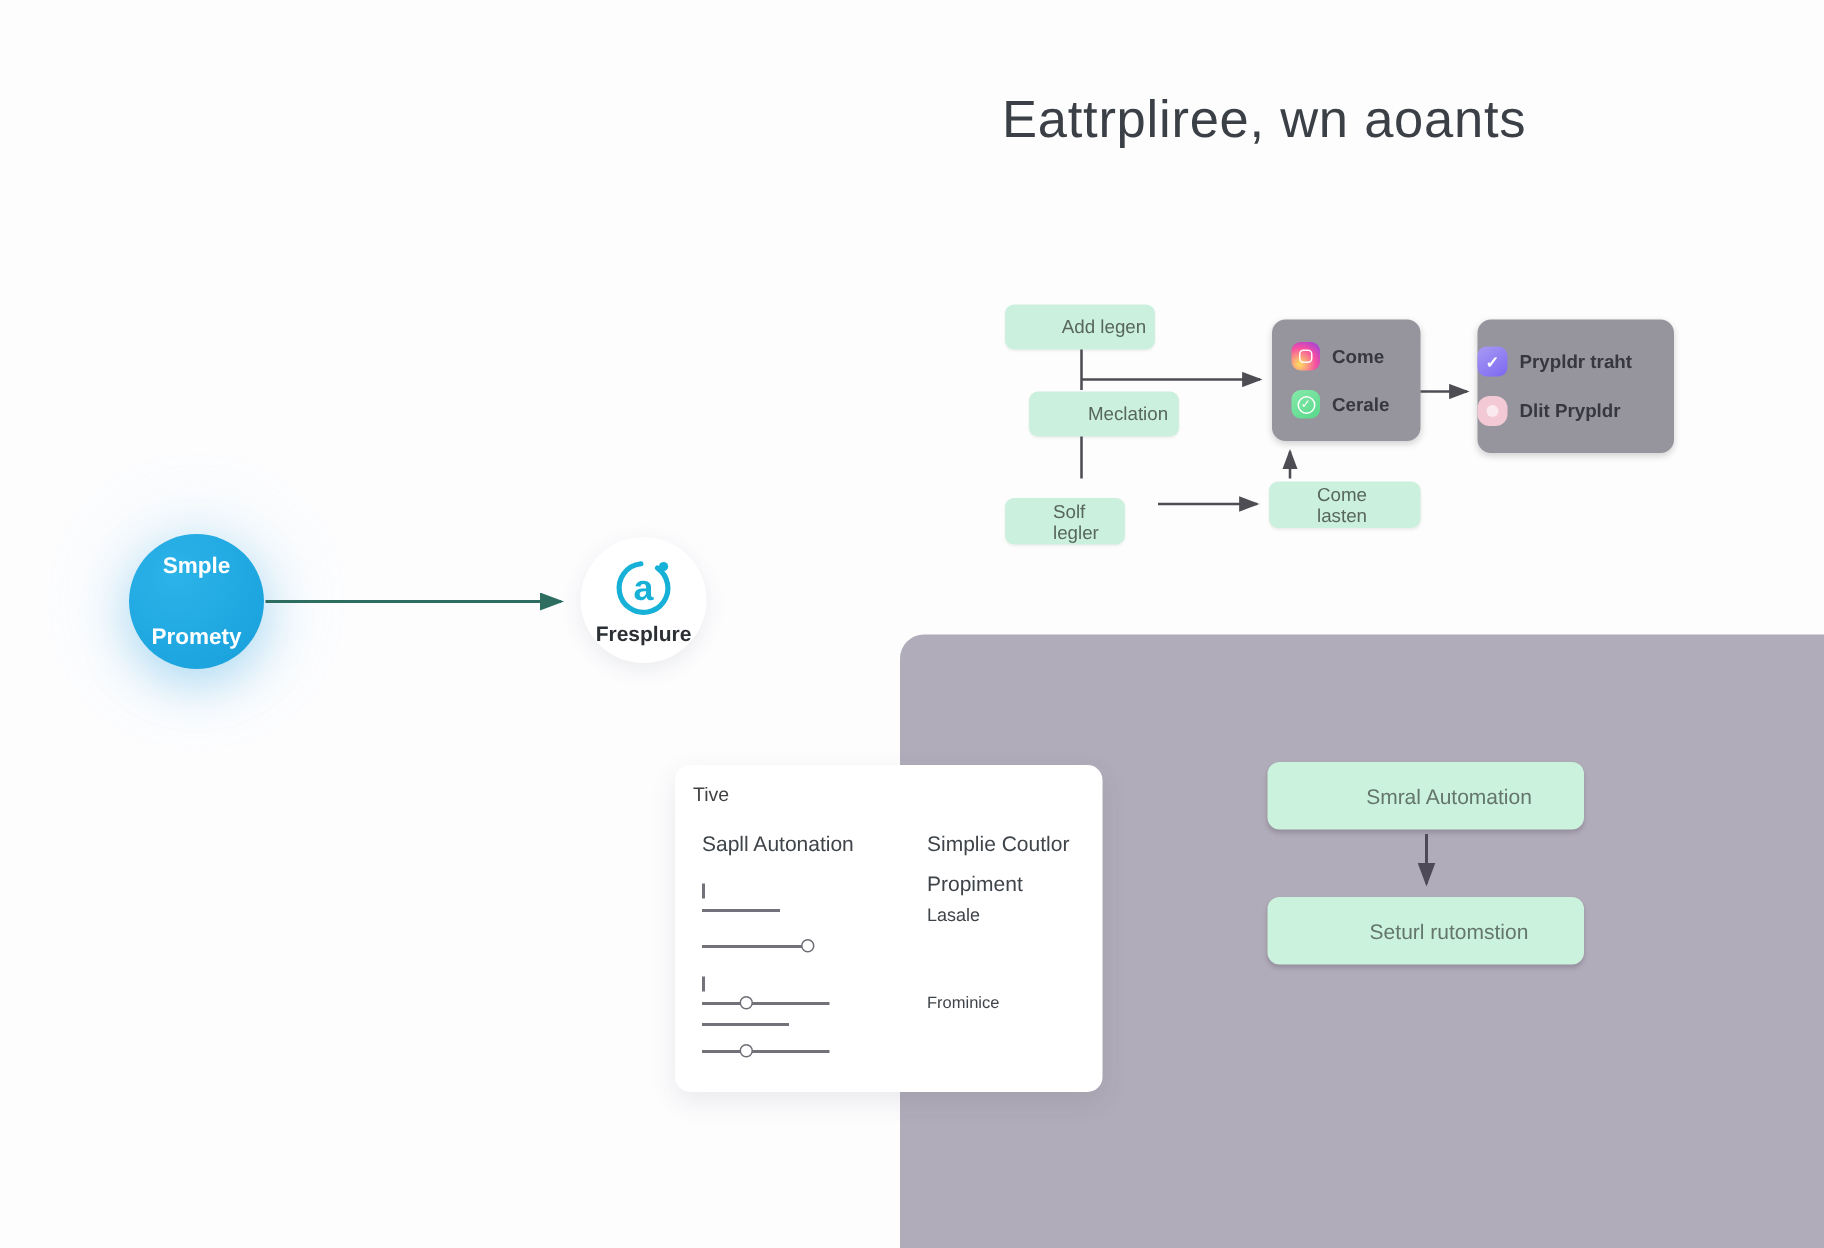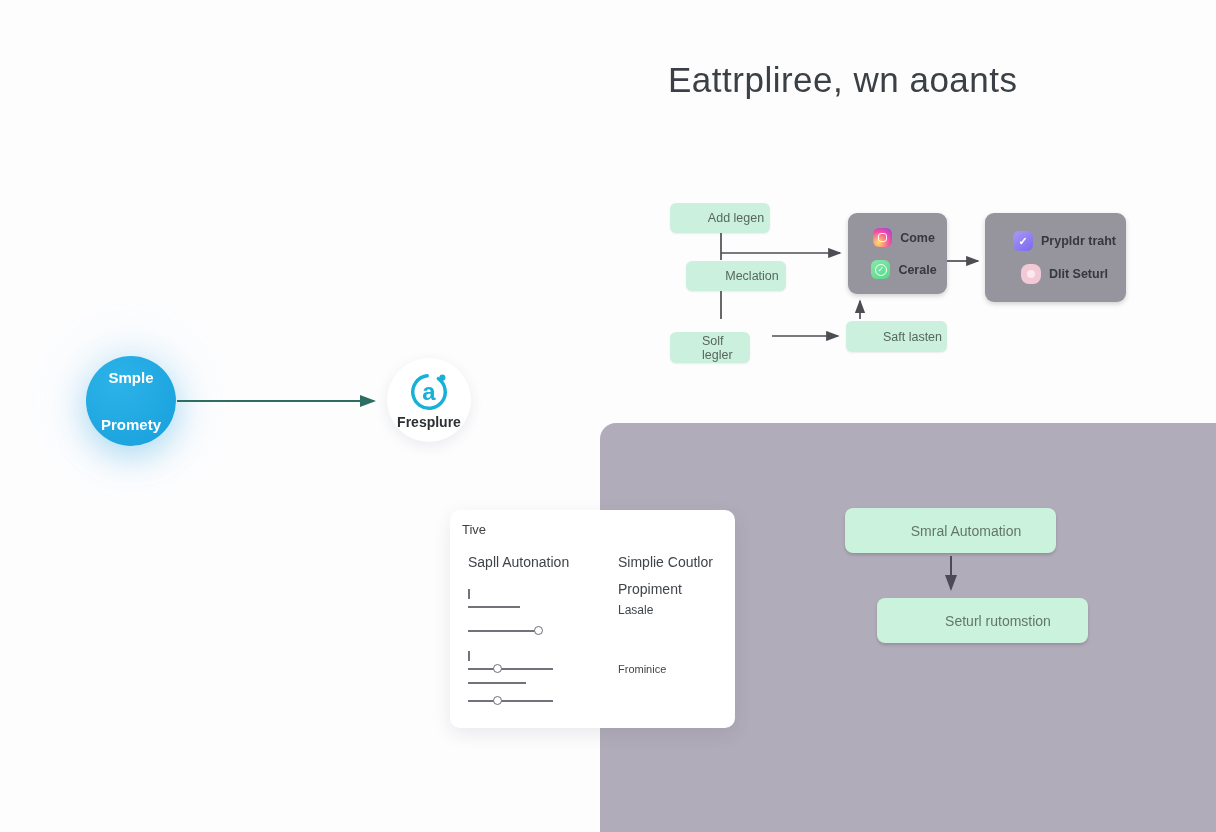--- a/index.html
+++ b/index.html
@@ -38,24 +38,24 @@
   }
   .step-1 { left:670px; top:203px; width:100px; height:30px; }
   .step-2 { left:670px; top:261px; width:100px; height:30px;margin-left:16px; }
   .step-3 { left:670px; top:332px; width:80px; height:31px; }
   .step-side { left:846px; top:321px; width:101px; height:31px; }
 
   
   .gray-box {
     position:absolute; z-index:2; background:#96959d; border-radius:9px;
     box-shadow:0 2px 5px rgba(0,0,0,.18);
-    display:flex; flex-direction:column; justify-content:center; gap:13px;align-items:center;
+    display:flex; flex-direction:column; justify-content:center; gap:13px;
   }
   .gray-box-a { left:848px; top:213px; width:99px; height:81px; padding-left:13px; }
-  .gray-box-b { left:985px; top:213px; width:141px; height:89px; padding-left:18px; }
+  .gray-box-b { left:985px; top:213px; width:131px; height:89px; }
   .gray-row { display:flex; align-items:center; gap:8px; }
   .gray-row .label { font-size:12.5px; font-weight:600; color:#37373e; }
 
   .icon { width:19px; height:19px; border-radius:6px; flex:0 0 auto;
           display:flex; align-items:center; justify-content:center; }
   .icon.ig { background:radial-gradient(circle at 28% 78%, #fdd365 5%, #f54ea2 55%, #8a3ee8 100%); }
   .icon.ig .ig-inner { width:9px; height:9px; border:1.5px solid rgba(255,255,255,.95); border-radius:3px; }
   .icon.gr { background:linear-gradient(145deg,#86e9aa,#58d88a); }
   .icon.gr .gr-inner { width:12px; height:12px; border:1.2px solid #fff; border-radius:50%;
                        display:flex; align-items:center; justify-content:center;
@@ -105,21 +105,21 @@
   
   .auto-box {
     position:absolute; z-index:2; left:845px; width:211px; height:45px;
     background:#cbf2dc; border-radius:8px;
     display:flex; align-items:center; justify-content:center;
     font-size:14px; font-weight:500; color:#64766b;
     box-shadow:0 2px 3px rgba(80,70,95,.28);
     padding-left:31px;
   }
   .auto-top { top:508px; }
-  .auto-bottom { top:598px;margin-left:32px; }
+  .auto-bottom { top:598px; }
 </style>
 </head>
 <body>
 
 <div class="stage">
 
   <div class="mauve-panel"></div>
 
   <div class="headline">Eattrpliree, wn aoants</div>
 
@@ -141,21 +141,21 @@
     <line x1="772" y1="336" x2="838" y2="336" stroke="#4d4d53" stroke-width="1.7" marker-end="url(#ah-gray)"></line>
     <line x1="860" y1="319" x2="860" y2="301" stroke="#4d4d53" stroke-width="1.7" marker-end="url(#ah-gray)"></line>
     <line x1="947" y1="261" x2="978" y2="261" stroke="#4d4d53" stroke-width="1.7" marker-end="url(#ah-gray)"></line>
     <line x1="177" y1="401" x2="374" y2="401" stroke="#2e6e61" stroke-width="2" marker-end="url(#ah-teal)"></line>
     <line x1="951" y1="556" x2="951" y2="589" stroke="#4e4956" stroke-width="2" marker-end="url(#ah-dark)"></line>
   </svg>
 
   <div class="mint-box step-1">Add legen</div>
   <div class="mint-box step-2">Meclation</div>
   <div class="mint-box step-3">Solf legler</div>
-  <div class="mint-box step-side">Saft lasten</div>
+  <div class="mint-box step-side">Come lasten</div>
 
   <div class="gray-box gray-box-a">
     <div class="gray-row">
       <span class="icon ig">
           <span class="ig-inner"></span>
         </span>
       <span class="label">Come</span>
     </div>
     <div class="gray-row">
       <span class="icon gr">
@@ -165,21 +165,21 @@
     </div>
   </div>
 
   <div class="gray-box gray-box-b">
     <div class="gray-row">
       <span class="icon pu"></span>
       <span class="label">Prypldr traht</span>
     </div>
     <div class="gray-row">
       <span class="icon pk"></span>
-      <span class="label">Dlit Seturl</span>
+      <span class="label">Dlit Prypldr</span>
     </div>
   </div>
 
   <div class="blue-circle">
     <span>Smple</span>
     <span>Promety</span>
   </div>
 
   <div class="logo-circle">
     <svg width="44" height="44" viewBox="0 0 46 46">

